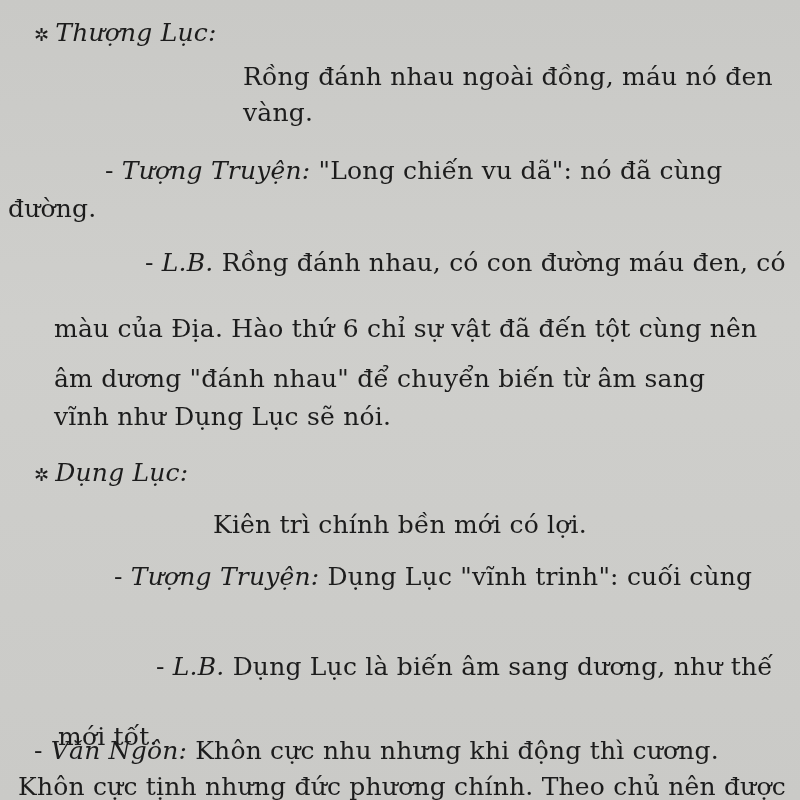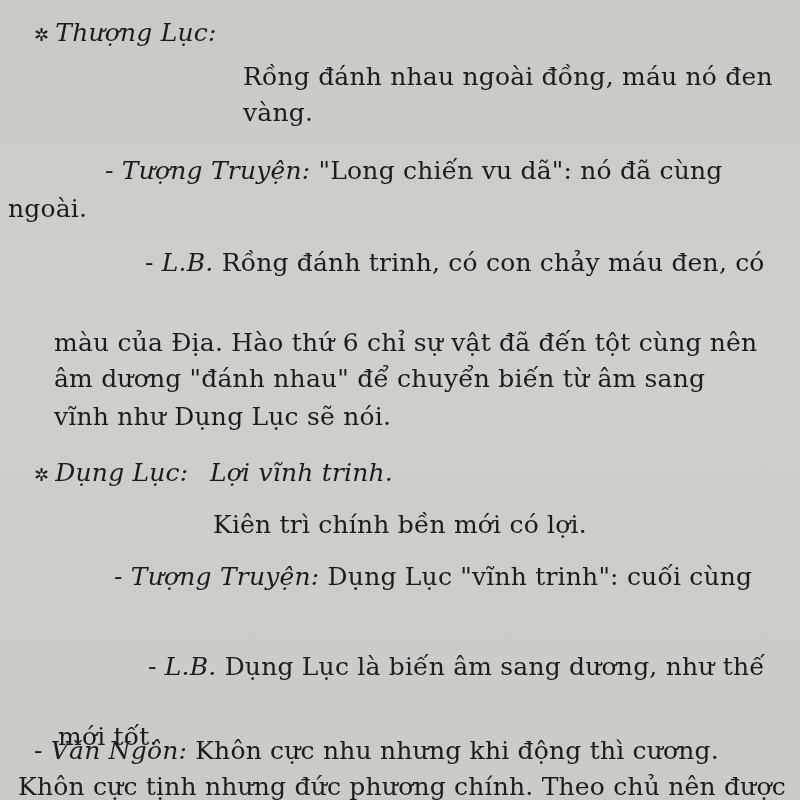--- a/index.html
+++ b/index.html
@@ -29,42 +29,41 @@
   <div class="line" style="left:34px; top:18px;">
     <span class="star">✲</span><span class="it">Thượng Lục:</span>
   </div>
   <div class="line" style="left:243px; top:62px;">Rồng đánh nhau ngoài đồng, máu nó đen</div>
   <div class="line" style="left:243px; top:98px;">vàng.</div>
 
   <div class="line" style="left:105px; top:156px;">
     <span>- </span><span class="it">Tượng Truyện:</span>
     <span>"Long chiến vu dã": nó đã cùng</span>
   </div>
-  <div class="line" style="left:8px; top:194px;">ngoài.</div>
+  <div class="line" style="left:8px; top:194px;">đường.</div>
 
   <div class="line" style="left:145px; top:248px;">
     <span>- </span><span class="it">L.B.</span>
-    <span>Rồng đánh trinh, có con chảy máu đen, có</span>
+    <span>Rồng đánh nhau, có con đường máu đen, có</span>
   </div>
-  <div class="line" style="left:54px; top:328px;">màu của Địa. Hào thứ 6 chỉ sự vật đã đến tột cùng nên</div>
+  <div class="line" style="left:54px; top:314px;">màu của Địa. Hào thứ 6 chỉ sự vật đã đến tột cùng nên</div>
   <div class="line" style="left:54px; top:364px;">âm dương "đánh nhau" để chuyển biến từ âm sang</div>
   <div class="line" style="left:54px; top:402px;">vĩnh như Dụng Lục sẽ nói.</div>
 
   <div class="line" style="left:34px; top:458px;">
     <span class="star">✲</span><span class="it">Dụng Lục:</span>
   </div>
-  <div class="line it" style="left:210px; top:458px;">Lợi vĩnh trinh.</div>
   <div class="line" style="left:114px; top:562px;">
     <span>- </span><span class="it">Tượng Truyện:</span>
     <span>Dụng Lục "vĩnh trinh": cuối cùng</span>
   </div>
 
   <div class="line" style="left:213px; top:510px;">Kiên trì chính bền mới có lợi.</div>
 
-  <div class="line" style="left:148px; top:652px;">
+  <div class="line" style="left:156px; top:652px;">
     <span>- </span><span class="it">L.B.</span>
     <span>Dụng Lục là biến âm sang dương, như thế</span>
   </div>
   <div class="line" style="left:58px; top:722px;">mới tốt.</div>
 
   <div class="line" style="left:34px; top:736px;">
     <span>- </span><span class="it">Văn Ngôn:</span>
     <span>Khôn cực nhu nhưng khi động thì cương.</span>
   </div>
   <div class="line" style="left:18px; top:772px;">Khôn cực tịnh nhưng đức phương chính. Theo chủ nên được</div>

